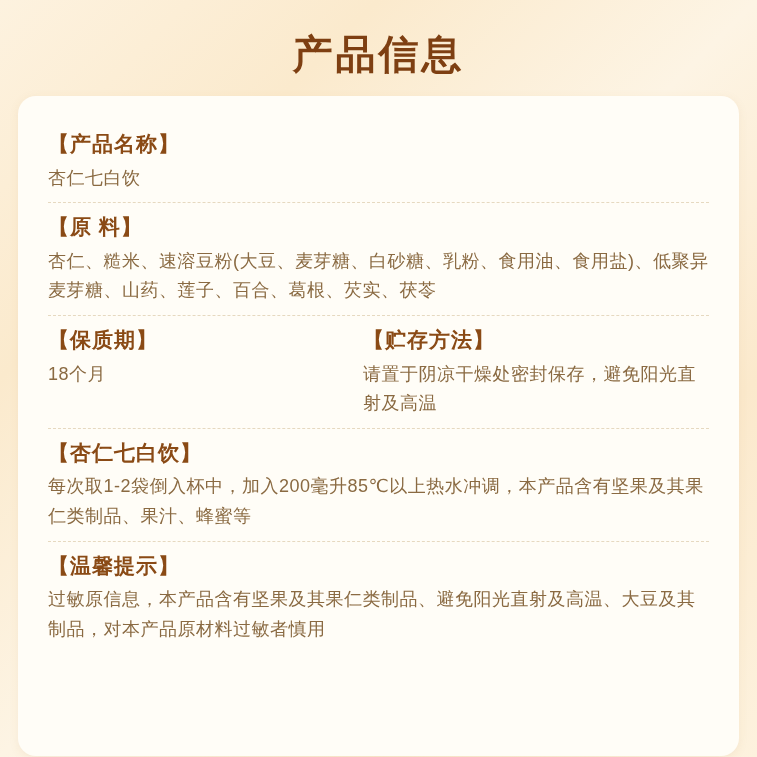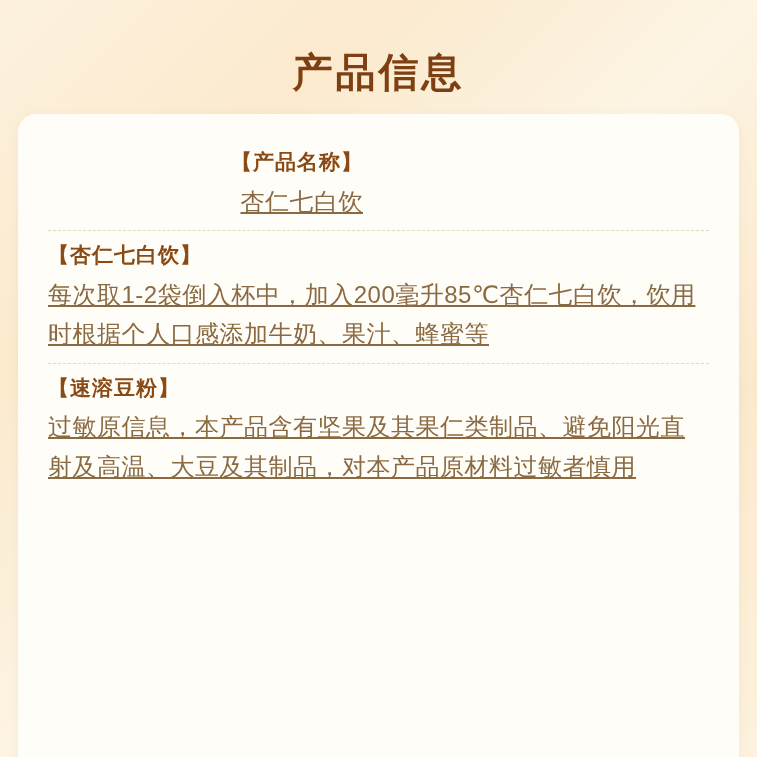--- a/index.html
+++ b/index.html
@@ -11,21 +11,21 @@
     height: 757px;
     font-family: "Liberation Sans", "DejaVu Sans", sans-serif;
     background: linear-gradient(135deg, #fdf2df 0%, #fbeacd 25%, #fdf4e4 50%, #fbe9cc 75%, #fdf2de 100%);
     overflow: hidden;
   }
   .page {
     position: relative;
     width: 757px;
     height: 635px;
     box-sizing: border-box;
-    padding: 40px 18px 18px 18px;
+    padding: 22px 18px 18px 18px;
   }
   .page-title {
     text-align: center;
     font-size: 40px;
     font-weight: bold;
     color: #7e3f12;
     letter-spacing: 3px;
     line-height: 1.2;
     margin: 8px 0 18px 0;
   }
@@ -46,69 +46,83 @@
     content: "";
     position: absolute;
     left: 0;
     right: 0;
     bottom: 0;
     border-bottom: 1px dashed #e6d9c0;
   }
   .row {
     display: flex;
     align-items: flex-start;
-    text-align: right;
   }
   .col-left {
     width: 315px;
     flex: 0 0 315px;
   }
   .col-right {
     flex: 1 1 auto;
   }
   .label {
     font-size: 21px;
     font-weight: bold;
     color: #8a4a15;
     line-height: 1.5;
     letter-spacing: 1px;
     margin-bottom: 4px;
   }
   .value {
-    font-size: 24px;
+    font-size: 18px;
     color: #8a6a42;
     line-height: 1.65;
     letter-spacing: 0.5px;
-    text-decoration: underline;
   }
 </style>
 </head>
 <body>
 
 <div class="page">
 
   <div class="page-title">产品信息</div>
 
   <div class="card">
 
     <div class="section divided">
       <div class="row">
         <div class="col-left">
           <div class="label">【产品名称】</div>
           <div class="value">杏仁七白饮</div>
         </div>
       </div>
     </div>
 
+    <div class="section divided">
+      <div class="label">【原    料】</div>
+      <div class="value">杏仁、糙米、速溶豆粉(大豆、麦芽糖、白砂糖、乳粉、食用油、食用盐)、低聚异麦芽糖、山药、莲子、百合、葛根、芡实、茯苓</div>
+    </div>
 
+    <div class="section divided">
+      <div class="row">
+        <div class="col-left">
+          <div class="label">【保质期】</div>
+          <div class="value">18个月</div>
+        </div>
+        <div class="col-right">
+          <div class="label">【贮存方法】</div>
+          <div class="value">请置于阴凉干燥处密封保存，避免阳光直射及高温</div>
+        </div>
+      </div>
+    </div>
 
     <div class="section divided">
       <div class="label">【杏仁七白饮】</div>
-      <div class="value">每次取1-2袋倒入杯中，加入200毫升85℃杏仁七白饮，饮用时根据个人口感添加牛奶、果汁、蜂蜜等</div>
+      <div class="value">每次取1-2袋倒入杯中，加入200毫升85℃以上热水冲调，本产品含有坚果及其果仁类制品、果汁、蜂蜜等</div>
     </div>
 
     <div class="section">
-      <div class="label">【速溶豆粉】</div>
+      <div class="label">【温馨提示】</div>
       <div class="value">过敏原信息，本产品含有坚果及其果仁类制品、避免阳光直射及高温、大豆及其制品，对本产品原材料过敏者慎用</div>
     </div>
 
   </div>
 </div>
 
 </body></html>

